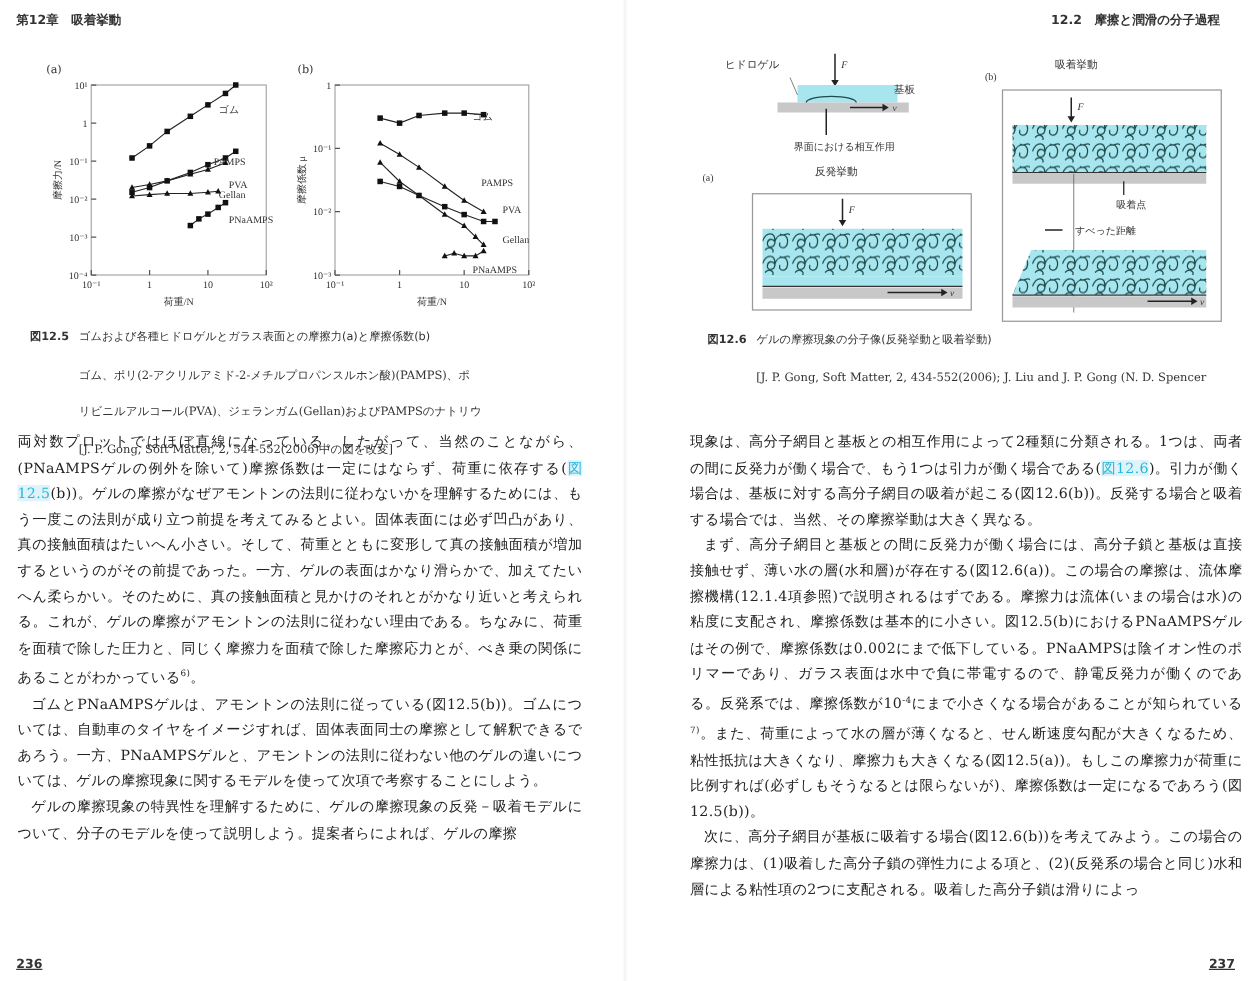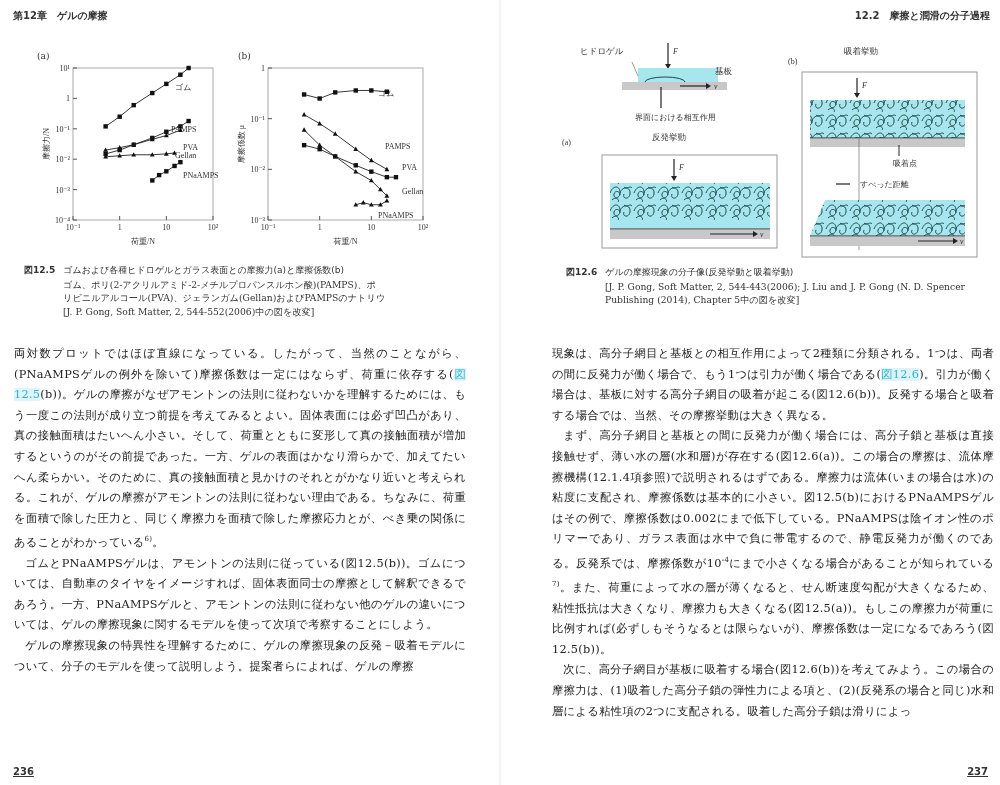--- a/index.html
+++ b/index.html
@@ -4,47 +4,47 @@
 <style>
   html,body{margin:0;padding:0;background:#fff;}
   body{width:1000px;height:785px;position:relative;overflow:hidden;
        font-family:"DejaVu Serif","Liberation Serif",serif;color:#222;}
   .page{position:absolute;top:0;height:785px;}
   .page.left{left:0;width:500px;}
   .page.right{left:500px;width:500px;}
   .running-head{position:absolute;top:9px;font-size:10px;font-weight:bold;
        font-family:"DejaVu Sans","Liberation Sans",sans-serif;color:#333;}
   .page.left .running-head{left:13px;}
-  .page.right .running-head{right:10px;}
+  .page.right .running-head{right:24px;}
   .folio{position:absolute;top:766px;font-size:10px;font-weight:bold;
        font-family:"DejaVu Sans","Liberation Sans",sans-serif;color:#333;}
   .page.left .folio{left:13px;text-decoration:underline;}
   .page.right .folio{right:12px;text-decoration:underline;}
   .panel-label{position:absolute;font-size:9px;color:#333;}
   svg text{font-family:"Liberation Serif","DejaVu Serif",serif;}
   .caption{position:absolute;font-size:9.2px;line-height:13.5px;color:#333;}
   .caption .cap-title{display:block;font-family:"DejaVu Sans","Liberation Sans",sans-serif;font-size:9px;}
   .caption .cap-num{font-weight:bold;margin-right:8px;}
-  .caption .cap-line{display:block;padding-left:39px;}
+  .caption .cap-line{display:block;padding-left:39px;margin-top:16px;}
   .body-text{position:absolute;font-size:11.3px;line-height:20.6px;letter-spacing:0.3px;color:#222;}
   .body-text p{margin:0;text-align:justify;}
   .body-text p.indent{text-indent:1em;}
   .link{color:#27b6d8;background:#dff4fa;}
   .section-head{font-family:"DejaVu Sans","Liberation Sans",sans-serif;font-weight:bold;font-size:11px;}
   sup{font-size:7px;}
   .gutter{position:absolute;left:498px;top:0;width:4px;height:785px;
           background:linear-gradient(to right,#fff,#f2f2f2,#fff);}
 </style>
 </head>
 <body>
 
 <div class="gutter"></div>
 
 <div class="page left">
-  <div class="running-head">第12章　ゲルの摩擦</div>
+  <div class="running-head">第12章　吸着挙動</div>
 
   <div class="panel-label" style="left:37px;top:51px;">(a)</div>
   <div class="panel-label" style="left:238px;top:51px;">(b)</div>
 
   <svg id="chart-a" style="position:absolute;left:25px;top:58px;" width="200" height="190" viewBox="0 0 200 190">
       <rect x="48" y="10" width="140" height="152" fill="none" stroke="#aaa" stroke-width="1"></rect>
       <line x1="48" y1="162" x2="48" y2="158" stroke="#555"></line>
       <text x="48" y="172" font-size="8" text-anchor="middle" fill="#333">10⁻¹</text>
       <line x1="94.66666666666666" y1="162" x2="94.66666666666666" y2="158" stroke="#555"></line>
       <text x="94.66666666666666" y="172" font-size="8" text-anchor="middle" fill="#333">1</text>
@@ -252,22 +252,21 @@
       <line x1="250" y1="196" x2="405" y2="196" stroke="#333" stroke-width="1"></line>
       <rect x="250" y="197" width="155" height="9" fill="#c8c8c8"></rect>
       <line x1="358" y1="201" x2="395" y2="201" stroke="#222" stroke-width="1.2"></line>
       <polygon points="393,198 393,204 398,201" fill="#222"></polygon>
       <text x="400" y="204" font-size="7.5" font-style="italic" fill="#333">v</text>
     </g>
   </svg>
 
   <div class="caption" style="left:66px;top:266px;width:430px;">
     <span class="cap-title"><span class="cap-num">図12.6</span><span>ゲルの摩擦現象の分子像(反発挙動と吸着挙動)</span></span>
-    <span class="cap-line">[J. P. Gong, Soft Matter, 2, 544-443(2006); J. Liu and J. P. Gong (N. D. Spencer</span>
-    <span class="cap-line">Publishing (2014), Chapter 5中の図を改変]</span>
+    <span class="cap-line">[J. P. Gong, Soft Matter, 2, 434-552(2006); J. Liu and J. P. Gong (N. D. Spencer</span>
   </div>
 
   <div class="body-text" id="right-body" style="left:52px;top:344px;width:442px;">
     <div id="right-paras">
         <p>現象は、高分子網目と基板との相互作用によって2種類に分類される。1つは、両者の間に反発力が働く場合で、もう1つは引力が働く場合である(<span class="link">図12.6</span>)。引力が働く場合は、基板に対する高分子網目の吸着が起こる(図12.6(b))。反発する場合と吸着する場合では、当然、その摩擦挙動は大きく異なる。</p>
         <p class="indent">まず、高分子網目と基板との間に反発力が働く場合には、高分子鎖と基板は直接接触せず、薄い水の層(水和層)が存在する(図12.6(a))。この場合の摩擦は、流体摩擦機構(12.1.4項参照)で説明されるはずである。摩擦力は流体(いまの場合は水)の粘度に支配され、摩擦係数は基本的に小さい。図12.5(b)におけるPNaAMPSゲルはその例で、摩擦係数は0.002にまで低下している。PNaAMPSは陰イオン性のポリマーであり、ガラス表面は水中で負に帯電するので、静電反発力が働くのである。反発系では、摩擦係数が10<sup>-4</sup>にまで小さくなる場合があることが知られている<sup>7)</sup>。また、荷重によって水の層が薄くなると、せん断速度勾配が大きくなるため、粘性抵抗は大きくなり、摩擦力も大きくなる(図12.5(a))。もしこの摩擦力が荷重に比例すれば(必ずしもそうなるとは限らないが)、摩擦係数は一定になるであろう(図12.5(b))。</p>
         <p class="indent">次に、高分子網目が基板に吸着する場合(図12.6(b))を考えてみよう。この場合の摩擦力は、(1)吸着した高分子鎖の弾性力による項と、(2)(反発系の場合と同じ)水和層による粘性項の2つに支配される。吸着した高分子鎖は滑りによっ</p>
       </div>
   </div>
 

